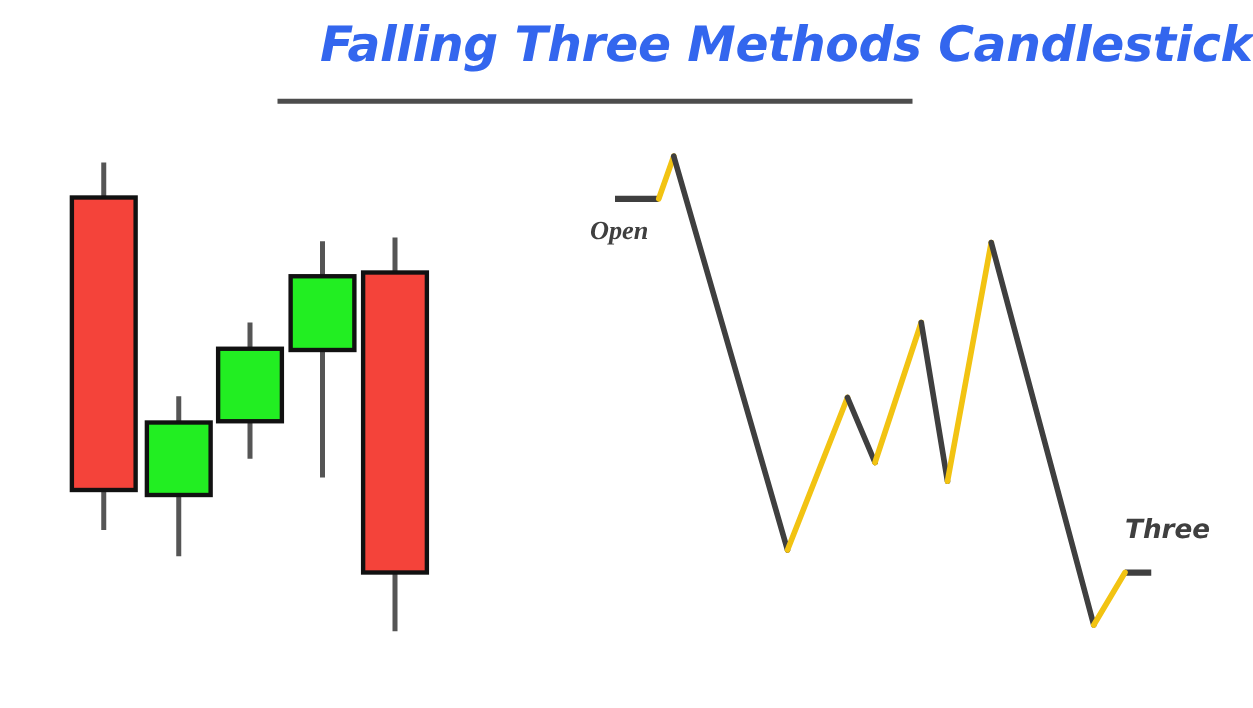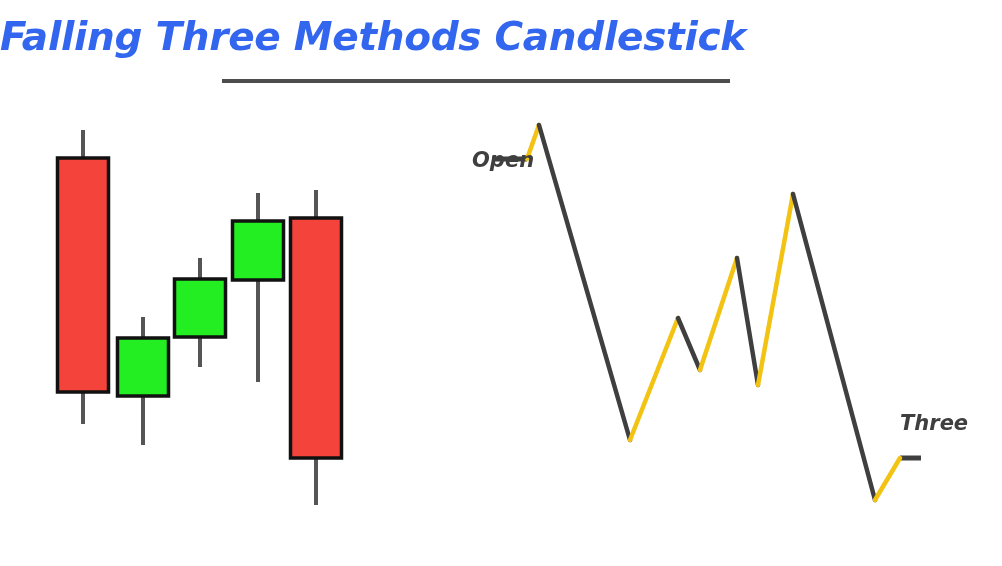--- a/index.html
+++ b/index.html
@@ -21,21 +21,21 @@
     height: 566px;
     background: #ffffff;
   }
 
   
   .title-block {
     position: absolute;
     left: 0;
     top: 14px;
     width: 1002px;
-    text-align: left;
+    text-align: right;
   }
   .chart-title {
     display: inline-block;
     font-family: "DejaVu Sans", sans-serif;
     font-size: 39px;
     font-weight: bold;
     font-style: italic;
     letter-spacing: -0.3px;
     color: #3366ee;
     line-height: 46px;
@@ -62,21 +62,21 @@
   
   .zz-label {
     position: absolute;
     font-family: "DejaVu Sans", sans-serif;
     font-size: 21px;
     font-style: italic;
     font-weight: 600;
     color: #3f3f3f;
     white-space: nowrap;
   }
-  #label-open  { left: 472px; top: 148px; }
+  #label-open  { left: 472px; top: 172px; font-family: Liberation Serif, serif; }
   #label-close { left: 900px; top: 411px; }
 </style>
 </head>
 <body>
 
 <div id="canvas">
 
   <div class="title-block">
     <div class="chart-title">Falling Three Methods Candlestick</div>
   </div>

